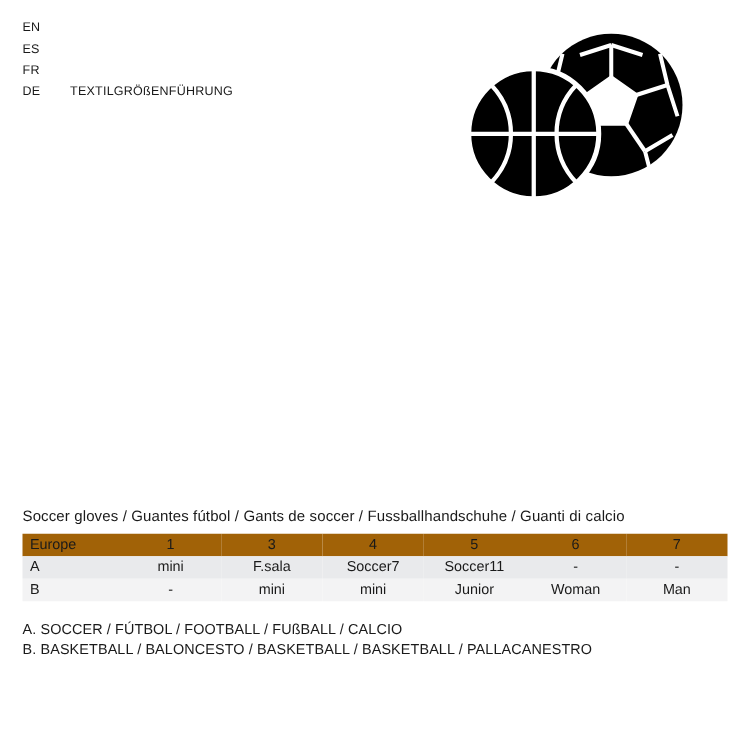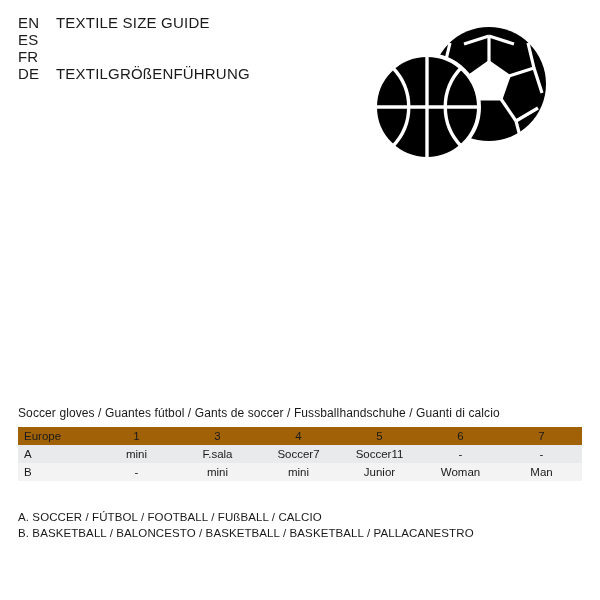--- a/index.html
+++ b/index.html
@@ -21,21 +21,21 @@
     position: absolute;
     left: 18px;
     top: 14px;
     width: 300px;
   }
   .legend-row {
     display: flex;
     align-items: baseline;
     height: 17px;
     line-height: 17px;
-    font-size: 15px;
+    font-size: 10px;
     letter-spacing: 0.2px;
   }
   .legend-code {
     width: 38px;
     flex: 0 0 38px;
     color: #1a1a1a;
   }
   .legend-text {
     flex: 1 1 auto;
     white-space: nowrap;
@@ -94,37 +94,36 @@
   col.c2 { width: 81px; }
   col.c3 { width: 81px; }
   col.c4 { width: 81px; }
   col.c5 { width: 81px; }
   col.c6 { width: 81px; }
 
   
   #footnotes {
     position: absolute;
     left: 18px;
-    top: 509px;
+    top: 496px;
     width: 564px;
   }
   .footnote {
     font-size: 11.5px;
     line-height: 16px;
     letter-spacing: 0.1px;
     white-space: nowrap;
   }
 </style>
 </head>
 <body>
 
 <div id="legend">
   <div class="legend-row">
     <span class="legend-code">EN</span>
-    <span class="legend-text">TEXTILE SIZE GUIDE</span>
   </div>
   <div class="legend-row">
     <span class="legend-code">ES</span>
   </div>
   <div class="legend-row">
     <span class="legend-code">FR</span>
   </div>
   <div class="legend-row">
     <span class="legend-code">DE</span>
     <span class="legend-text">TEXTILGRÖßENFÜHRUNG</span>

